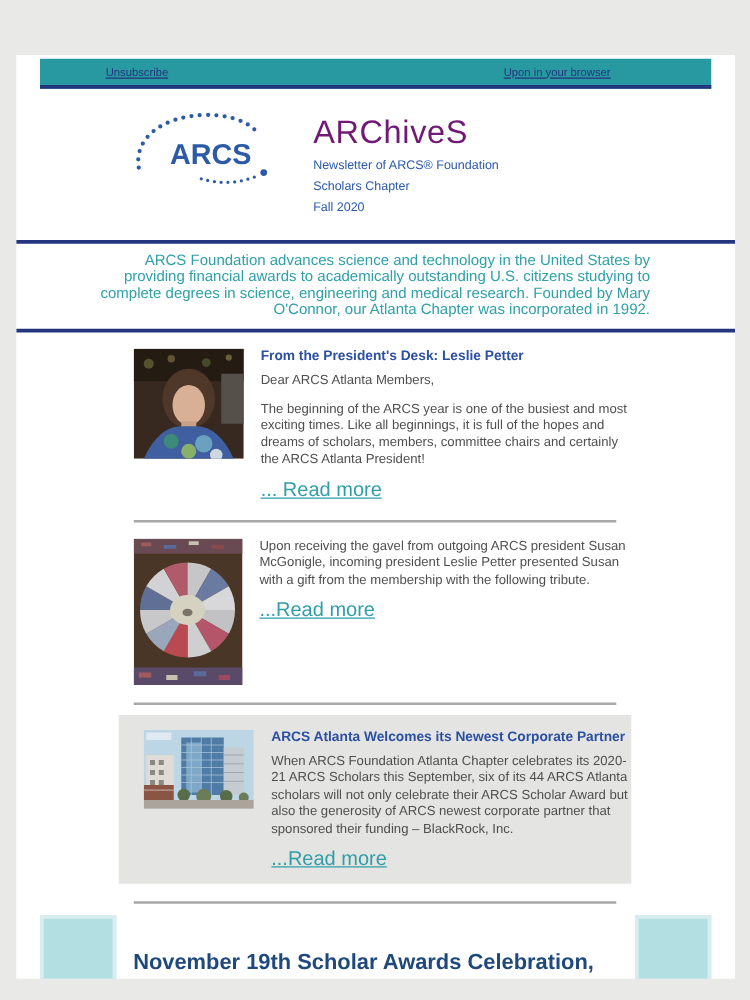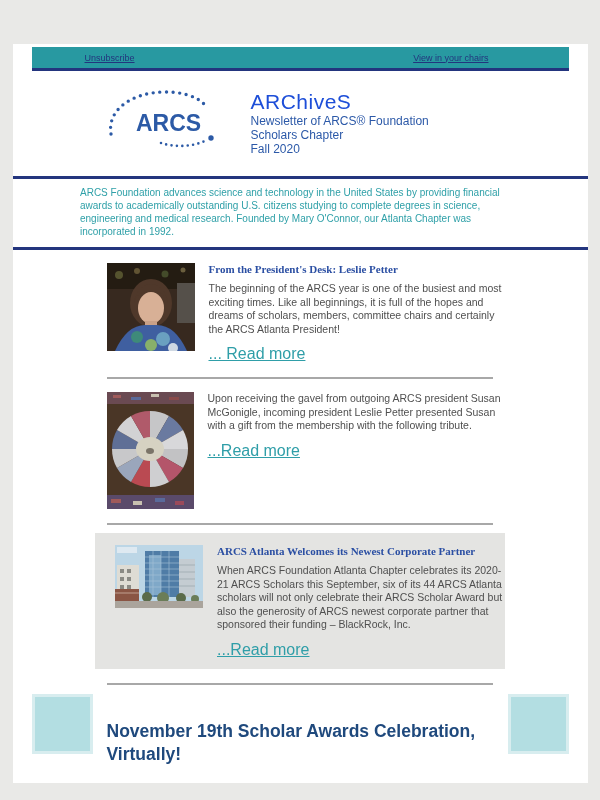--- a/index.html
+++ b/index.html
@@ -9,32 +9,32 @@
 
   
   .topbar { margin:3px 19px 0 19px; height:24px; background:#2899a1; border-bottom:3px solid #23357e;
             display:flex; align-items:center; justify-content:space-between; padding:0 80px 0 53px; }
   .topbar a { font-size:9px; color:#23357e; text-decoration:underline; }
 
   
   .header { display:flex; align-items:flex-start; margin:17px 0 0 90px;gap:8px; }
   .logo { width:118px; height:62px; flex:none; }
   .header-text { margin-left:22px; padding-top:2px; }
-  .newsletter-title { font-size:21px; color:#1d4ed8; letter-spacing:0.5px; }
-  .header-sub { font-size:12px; color:#2c59a8; margin-top:0; }
+  .newsletter-title { font-size:26px; color:#701a75; letter-spacing:0.5px; }
+  .header-sub { font-size:10px; color:#2c59a8; margin-top:6px; }
 
   .navy-rule { height:3px; background:#23357e; border:none; margin:20px 0 0 0; }
-  .intro { margin:7px auto 9px auto; width:440px; text-align:left; font-size:10px; line-height:13px; color:#2fa0a8; }
+  .intro { margin:7px auto 9px auto; width:440px; text-align:right; font-size:12px; line-height:13px; color:#2fa0a8; }
   .navy-rule.r2 { margin-top:5px; }
 
   
   .article { display:flex; align-items:flex-start; padding:0 0 0 94px; margin-top:13px; }
   .article .photo { flex:none; margin-right:14px; display:block; }
   .article .txt { width:298px; }
-  .article h3 { font-size:11px; font-weight:bold; color:#2b4fa3; margin-bottom:7px;font-family:Liberation Serif, serif; }
+  .article h3 { font-size:11px; font-weight:bold; color:#2b4fa3; margin-bottom:7px; }
   .article p { font-size:10.5px; line-height:13.5px; color:#4f4f4f; margin-bottom:9px; }
   .read-more { font-size:16px; color:#2f9ea8; }
   .divider { border:none; height:2px; background:#a8a8a8; width:386px; margin:14px auto 0 auto; }
 
   .graybox { width:410px; margin:8px auto 0 auto; background:#e4e4e2; padding:12px 0 10px 0; }
   .graybox .article { padding-left:20px; margin-top:0; }
 
   
   .footer { position:relative; height:100px; margin-top:5px; }
   .sq { position:absolute; width:61px; height:60px; background:#b3dee2; border:3px solid #d8edef; top:4px; }
@@ -42,21 +42,21 @@
   .sq.right { right:19px; }
   .footer h2 { padding:30px 0 0 94px; width:500px; font-size:17.5px; line-height:23px; font-weight:bold; color:#1f497d; }
 </style>
 </head>
 <body>
 
 <div class="card">
 
   <div class="topbar">
     <a href="#">Unsubscribe</a>
-    <a href="#">View in your chairs</a>
+    <a href="#">Upon in your browser</a>
   </div>
 
   <div class="header">
     <svg class="logo" viewBox="0 0 118 62">
       <path d="M8,46 C4,22 28,5 60,4 C78,3.5 93,8 101,16" fill="none" stroke="#2c5aa6" stroke-width="3.4" stroke-linecap="round" stroke-dasharray="0 6.6"></path>
       <path d="M58,55 C72,59.5 90,59 104,52" fill="none" stroke="#2c5aa6" stroke-width="2.6" stroke-linecap="round" stroke-dasharray="0 5.4"></path>
       <circle cx="108" cy="50" r="2.7" fill="#2c5aa6"></circle>
       <text x="33" y="43" font-family="Liberation Sans, sans-serif" font-size="23" font-weight="bold" fill="#2c5aa6">ARCS</text>
     </svg>
     <div class="header-text">
@@ -85,20 +85,21 @@
       <path d="M27,40 Q30,22 44,21 Q58,22 61,40 Q58,28 44,28 Q30,28 27,40 Z" fill="#4f382a"></path>
       <rect x="38" y="58" width="12" height="8" fill="#c9a188"></rect>
       <path d="M8,88 Q20,62 38,62 L50,62 Q68,62 80,88 Z" fill="#3f5fa0"></path>
       <circle cx="30" cy="74" r="6" fill="#3e8a7a"></circle>
       <circle cx="56" cy="76" r="7" fill="#6aa0c0"></circle>
       <circle cx="44" cy="82" r="6" fill="#88b06a"></circle>
       <circle cx="66" cy="85" r="5" fill="#cfd8e2"></circle>
     </svg>
     <div class="txt">
       <h3>From the President's Desk:  Leslie Petter</h3>
+      <p>Dear ARCS Atlanta Members,</p>
       <p>The beginning of the ARCS year is one of the busiest and most exciting times.  Like all beginnings, it is full of the hopes and dreams of scholars, members, committee chairs and certainly the ARCS Atlanta President!</p>
       <a href="#" class="read-more">... Read more</a>
     </div>
   </div>
 
   <hr class="divider">
 
   <div class="article">
     <svg class="photo" width="87" height="117" viewBox="0 0 87 117">
       <rect width="87" height="117" fill="#4a3626"></rect>

